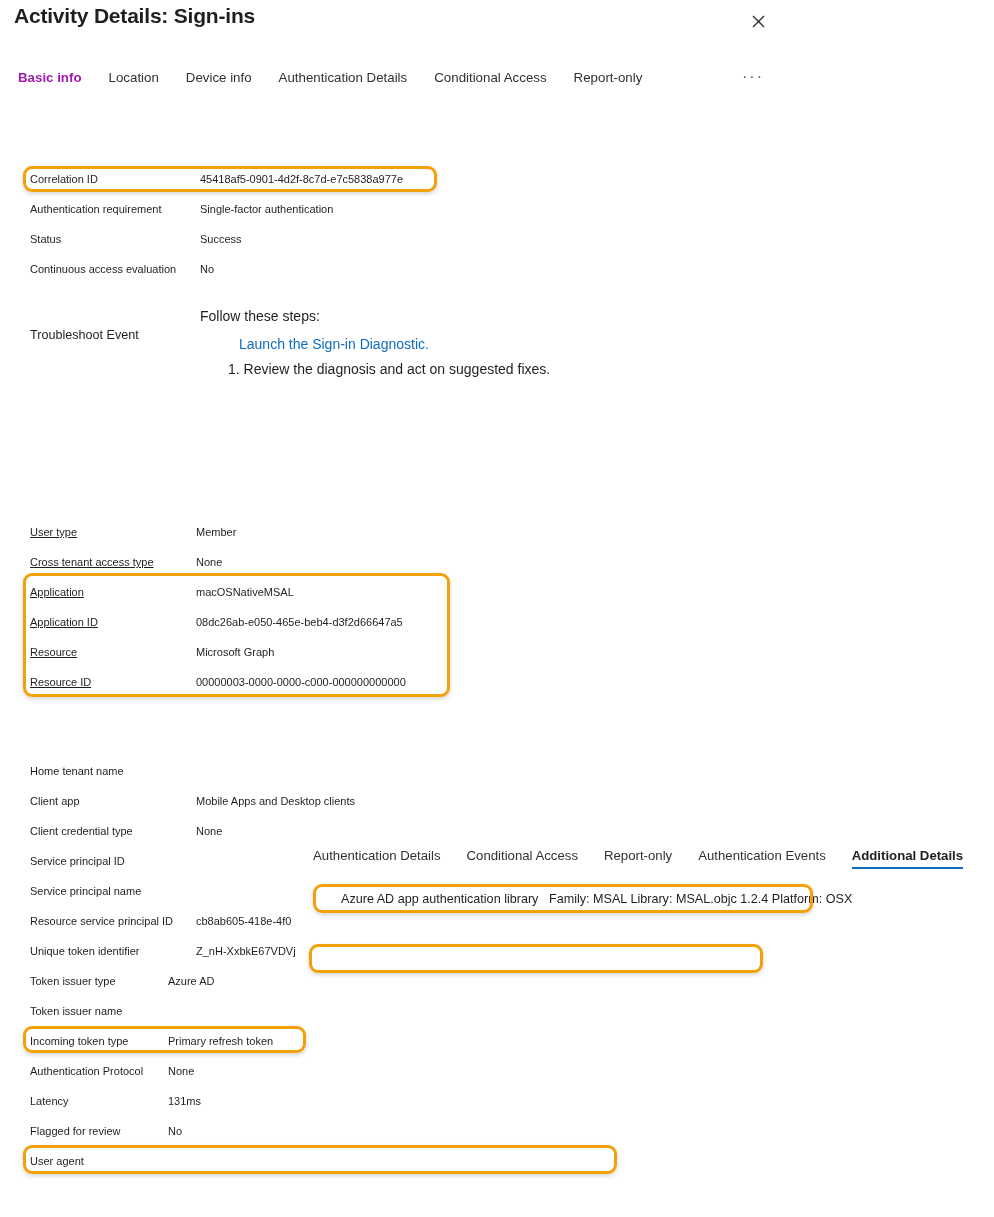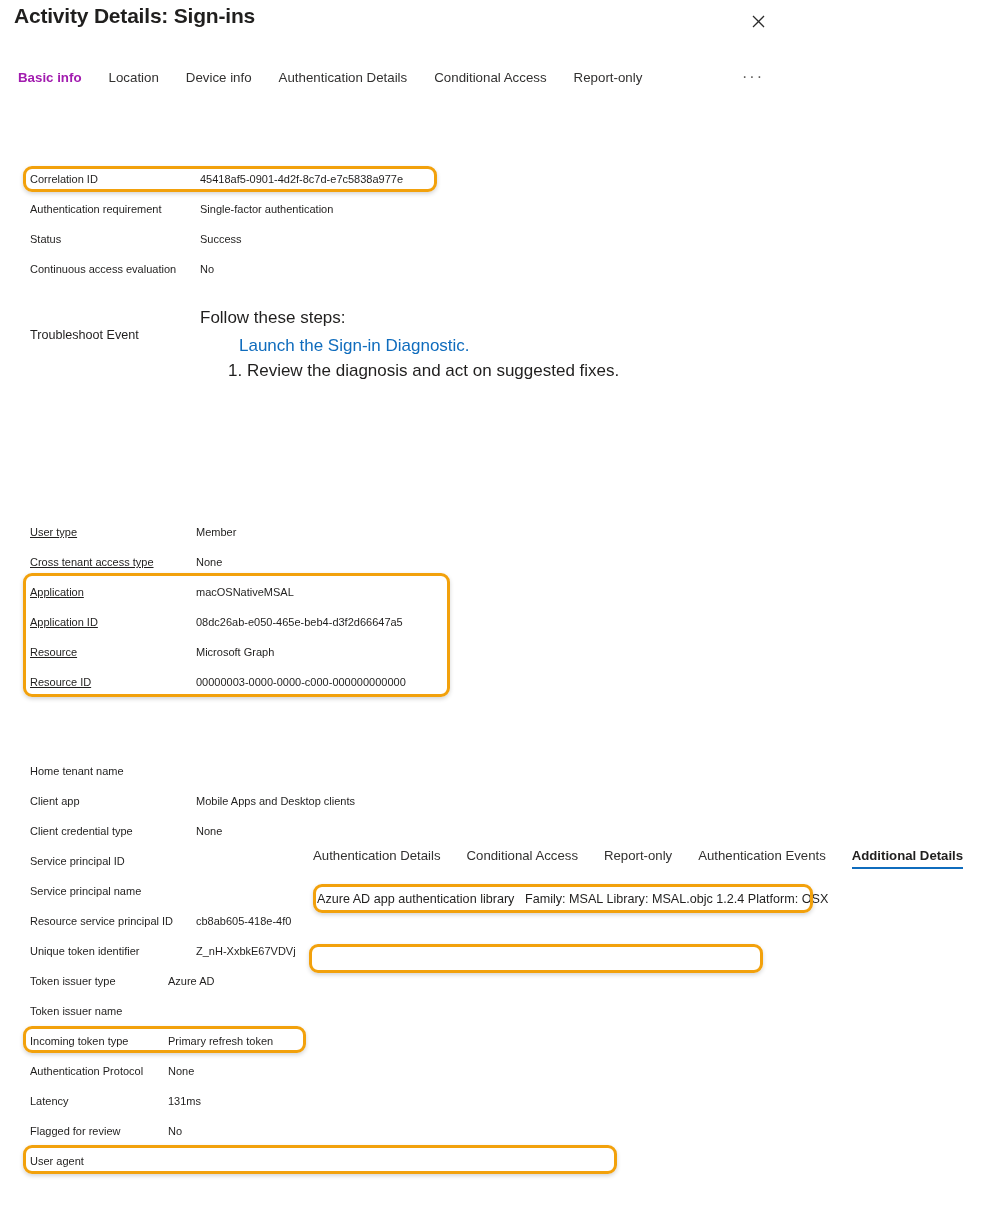--- a/index.html
+++ b/index.html
@@ -103,21 +103,21 @@
 
   
   .ts-label {
     position: absolute;
     left: 30px;
     top: 328px;
     font-size: 12.6px;
   }
   .ts-line {
     position: absolute;
-    font-size: 17px;
+    font-size: 14px;
     color: #201f1e;
     white-space: nowrap;
   }
   .ts-link {
     color: #0f6cbd;
     text-decoration: none;
     cursor: pointer;
   }
 
   
@@ -173,21 +173,21 @@
   .prow {
     position: absolute;
     left: 14px;
     height: 30px;
     display: flex;
     align-items: center;
     font-size: 12.6px;
     color: #201f1e;
     white-space: nowrap;
   }
-  .prow .lbl { display: inline-block; width: 208px; }
+  .prow .lbl { display: inline-block; width: 208px; padding-left: 24px; }
 </style>
 </head>
 <body>
 
 <div class="page-title">Activity Details: Sign-ins</div>
 
 <div class="close-btn">
   <svg width="13" height="13" viewBox="0 0 13 13" aria-hidden="true">
     <line x1="1" y1="1" x2="12" y2="12" stroke="#2b2b2b" stroke-width="1.3"></line>
     <line x1="12" y1="1" x2="1" y2="12" stroke="#2b2b2b" stroke-width="1.3"></line>

